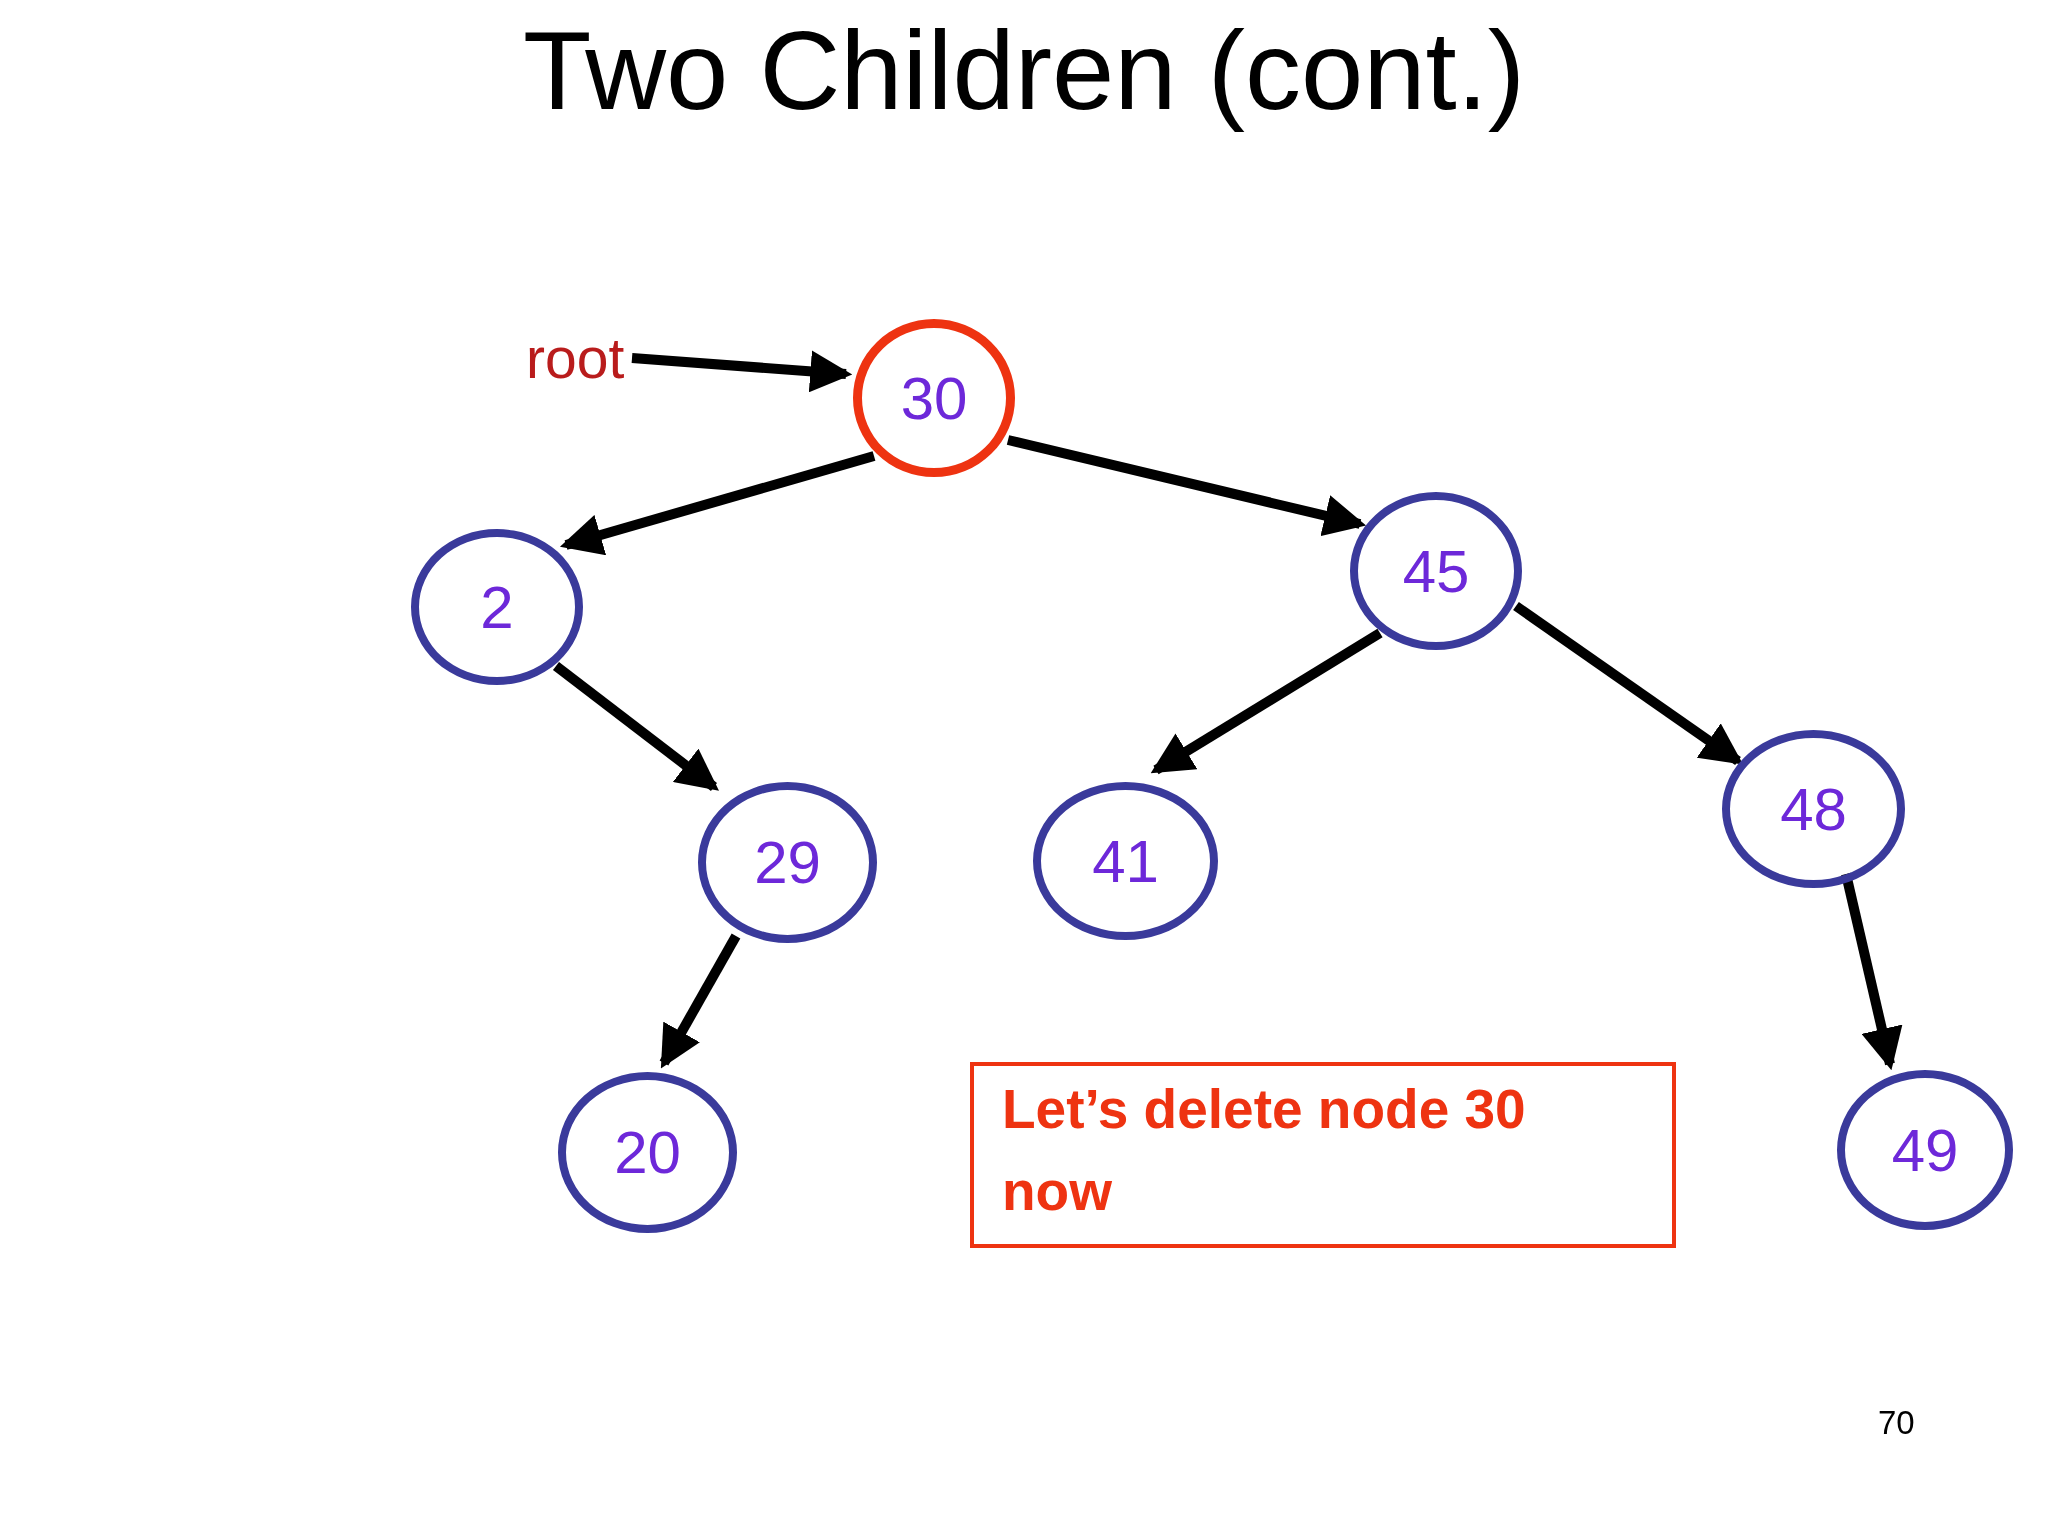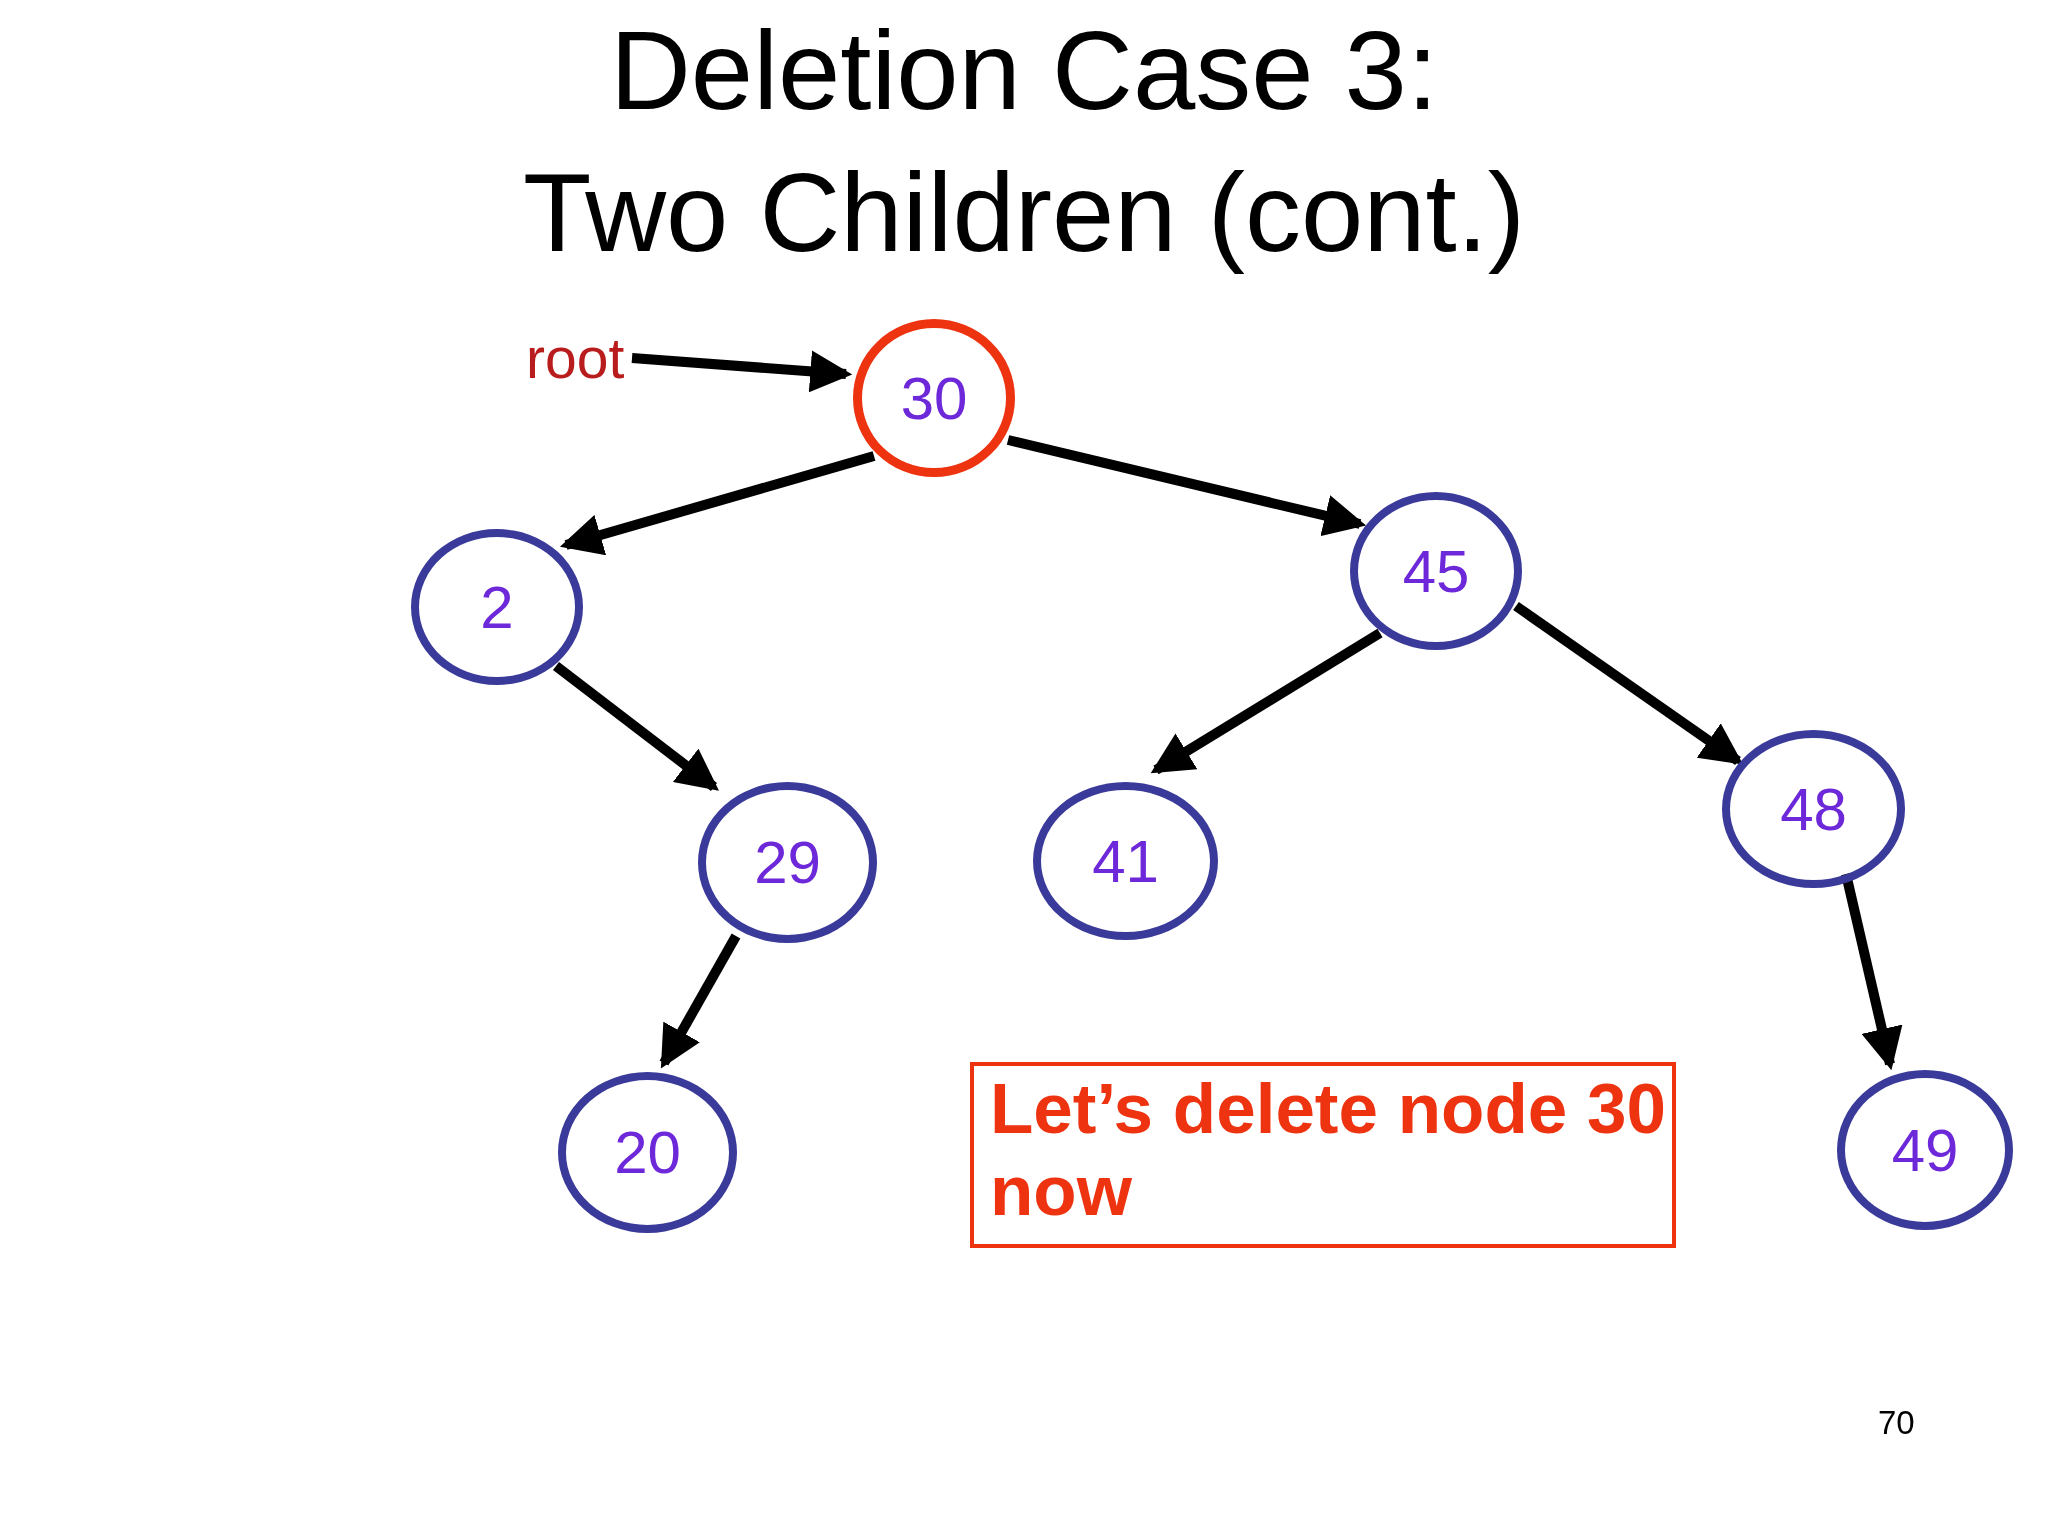--- a/index.html
+++ b/index.html
@@ -85,42 +85,41 @@
   .callout {
     position: absolute;
     left: 970px;
     top: 1062px;
     width: 706px;
     height: 186px;
     box-sizing: border-box;
     border: 4px solid #EE3311;
     background: #ffffff;
     color: #EE3311;
-    font-size: 71px;
+    font-size: 55px;
     font-weight: 700;
     line-height: 82px;
-    padding: 2px 0 0 16px;
+    padding: 2px 0 0 28px;
   }
 
   
   .page-number {
     position: absolute;
     left: 1878px;
     top: 1404px;
     font-size: 33px;
     color: #000000;
   }
 </style>
 </head>
 <body>
 
 <div class="slide">
 
   <div class="title">
-    <div>Deletion Case 3:</div>
     <div>Two Children (cont.)</div>
   </div>
 
   <div class="root-label">root</div>
 
   <svg class="edges-svg" viewBox="0 0 2048 1536">
     <defs>
       <marker id="arrow" viewBox="0 0 10 10" refX="8.5" refY="5" markerWidth="4.2" markerHeight="4.2" orient="auto-start-reverse">
         <path d="M 0 0 L 10 5 L 0 10 z" fill="#000000"></path>
       </marker>

